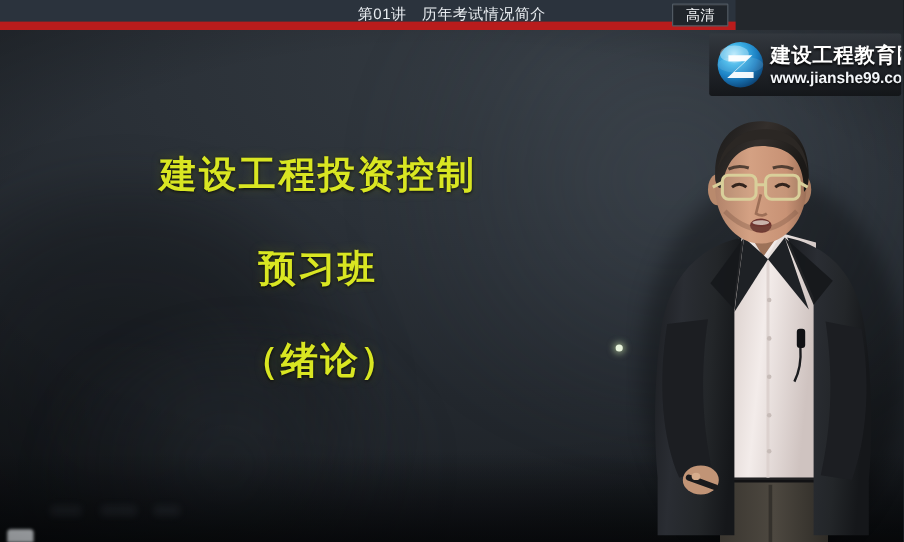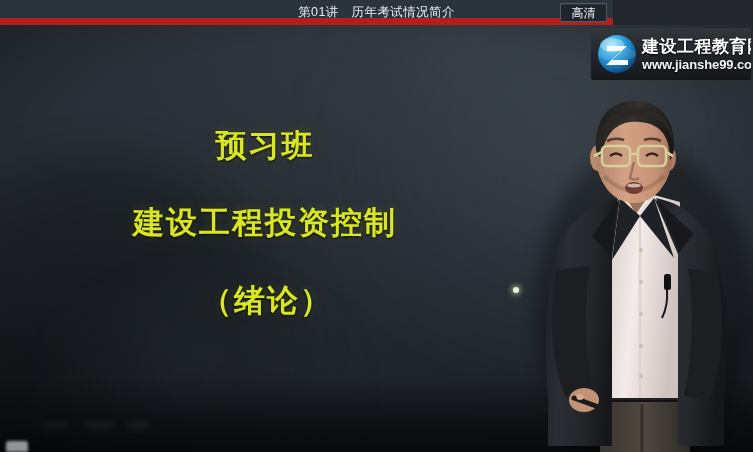--- a/index.html
+++ b/index.html
@@ -192,22 +192,22 @@
     <div id="hd-badge">高清</div>
   </div>
 
   <div id="stage">
 
     <div id="stage-glow"></div>
     <div id="stage-swirl-a"></div>
     <div id="stage-swirl-b"></div>
 
     <div id="slide-text">
+      <div id="slide-line-1" class="slide-line">建设工程投资控制</div>
       <div id="slide-line-2" class="slide-line">预习班</div>
-      <div id="slide-line-1" class="slide-line">建设工程投资控制</div>
       <div id="slide-line-3" class="slide-line">（绪论）</div>
     </div>
 
     <div id="laser-dot"></div>
 
     <svg id="presenter" viewBox="0 0 231 354">
       <defs>
         <linearGradient id="skin" x1="0" y1="0" x2="1" y2="0">
           <stop offset="0%" stop-color="#b1836a"></stop>
           <stop offset="38%" stop-color="#d4a183"></stop>

